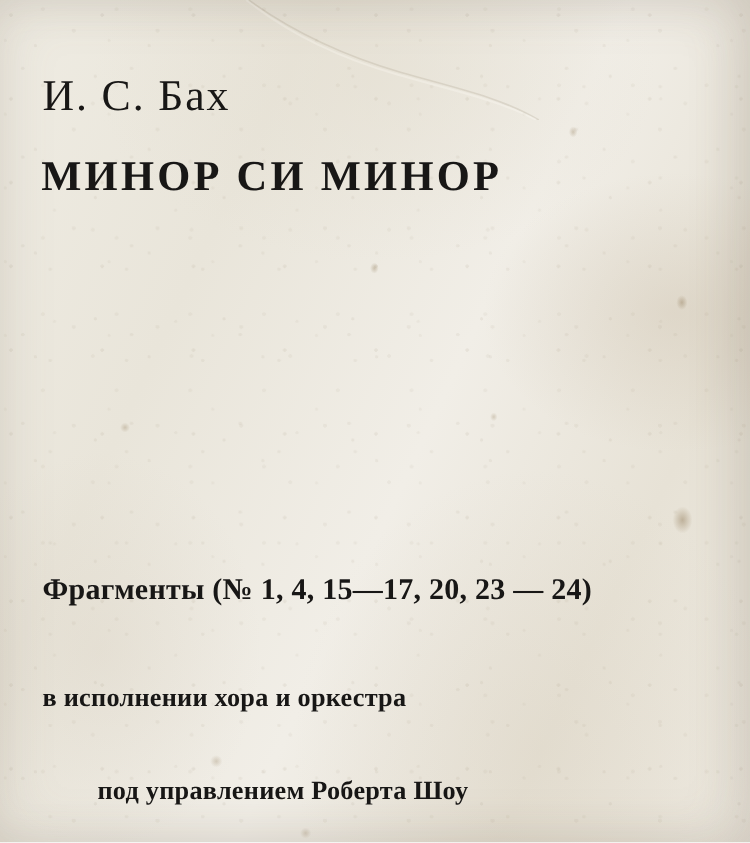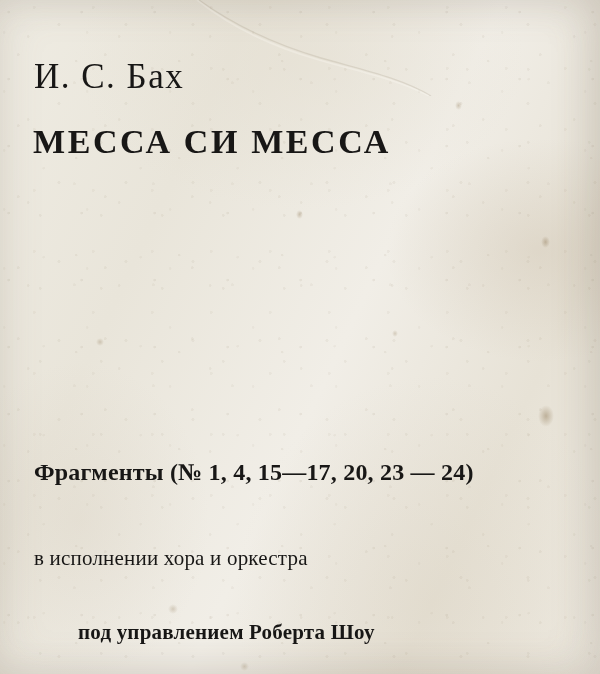--- a/index.html
+++ b/index.html
@@ -106,21 +106,21 @@
     font-size: 24px;
     font-weight: 700;
     letter-spacing: 0.2px;
     white-space: nowrap;
   }
   .perf {
     position: absolute;
     left: 34px;
     top: 546px;
     font-size: 21px;
-    font-weight: 400;
+    font-weight: 700;
     letter-spacing: 0.2px;
     white-space: nowrap;
   }
   .cond {
     position: absolute;
     left: 34px;
     top: 620px;
     font-size: 21px;
     font-weight: 700;
     letter-spacing: 0.2px;
@@ -154,21 +154,21 @@
   <div class="spot spot-c"></div>
   <div class="spot spot-d"></div>
   <div class="spot spot-e"></div>
   <div class="spot spot-f"></div>
   <div class="spot spot-g"></div>
   <div class="spot spot-h"></div>
 
   <div class="text-layer">
     <div class="composer">И. С. Бах</div>
 
-    <div class="title">МЕССА СИ МЕССА</div>
+    <div class="title">МИНОР СИ МИНОР</div>
 
     <div class="frag">Фрагменты (№ 1, 4, 15—17, 20, 23 — 24)</div>
 
     <div class="perf">в исполнении хора и оркестра</div>
 
     <div class="cond">под управлением Роберта Шоу</div>
   </div>
 
   <div class="edge-shade"></div>
 </div>

